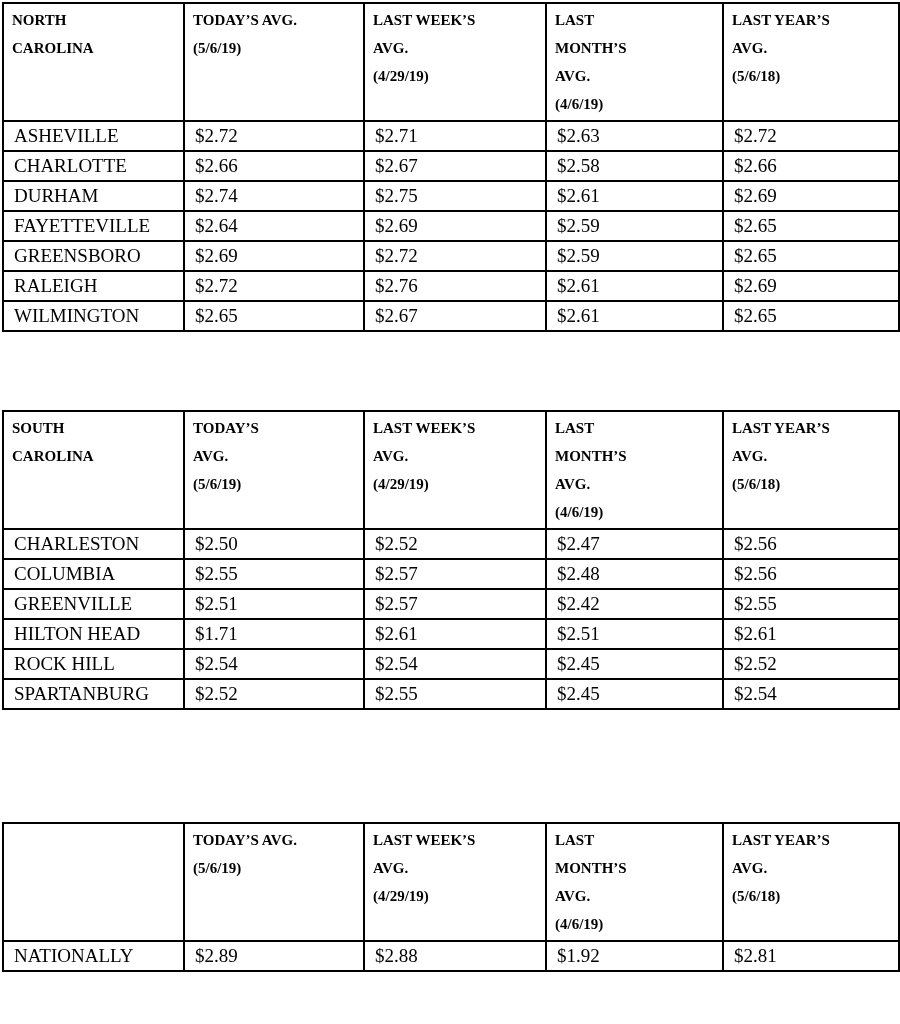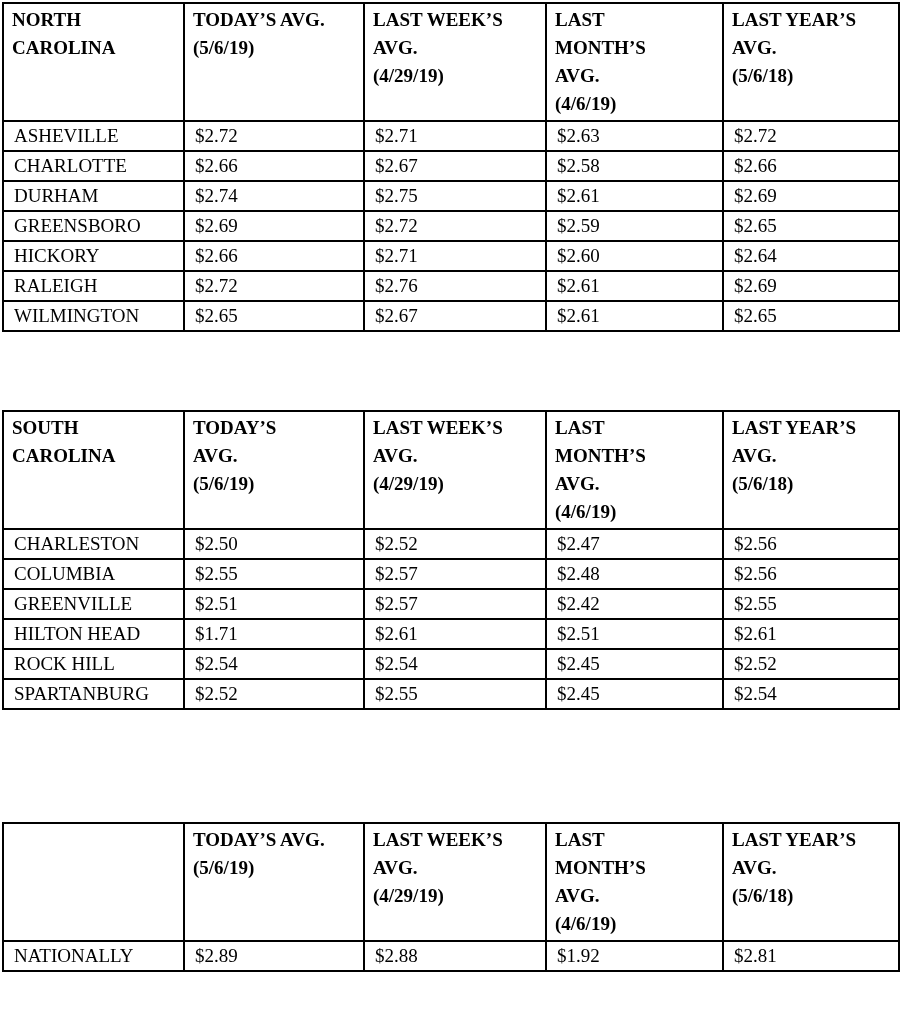--- a/index.html
+++ b/index.html
@@ -32,21 +32,21 @@
   table.price-table th,
   table.price-table td {
     border: 2px solid #000000;
     vertical-align: top;
     text-align: left;
     padding: 2px 6px 2px 10px;
     overflow: hidden;
   }
   table.price-table th {
     font-weight: bold;
-    font-size: 19px;
+    font-size: 15px;
     line-height: 28px;
     white-space: pre-line;
     padding-left: 8px;
   }
   table.price-table td {
     font-size: 19px;
     line-height: 26px;
     padding-top: 1px;
     padding-bottom: 1px;
     white-space: pre-line;
@@ -113,32 +113,32 @@
         <td>$2.66</td>
       </tr>
       <tr>
         <td>DURHAM</td>
         <td>$2.74</td>
         <td>$2.75</td>
         <td>$2.61</td>
         <td>$2.69</td>
       </tr>
       <tr>
+        <td>FAYETTEVILLE</td>
+        <td>$2.64</td>
+        <td>$2.69</td>
+        <td>$2.59</td>
+        <td>$2.65</td>
+      </tr>
+      <tr>
         <td>GREENSBORO</td>
         <td>$2.69</td>
         <td>$2.72</td>
         <td>$2.59</td>
         <td>$2.65</td>
-      </tr>
-      <tr>
-        <td>HICKORY</td>
-        <td>$2.66</td>
-        <td>$2.71</td>
-        <td>$2.60</td>
-        <td>$2.64</td>
       </tr>
       <tr>
         <td>RALEIGH</td>
         <td>$2.72</td>
         <td>$2.76</td>
         <td>$2.61</td>
         <td>$2.69</td>
       </tr>
       <tr>
         <td>WILMINGTON</td>

